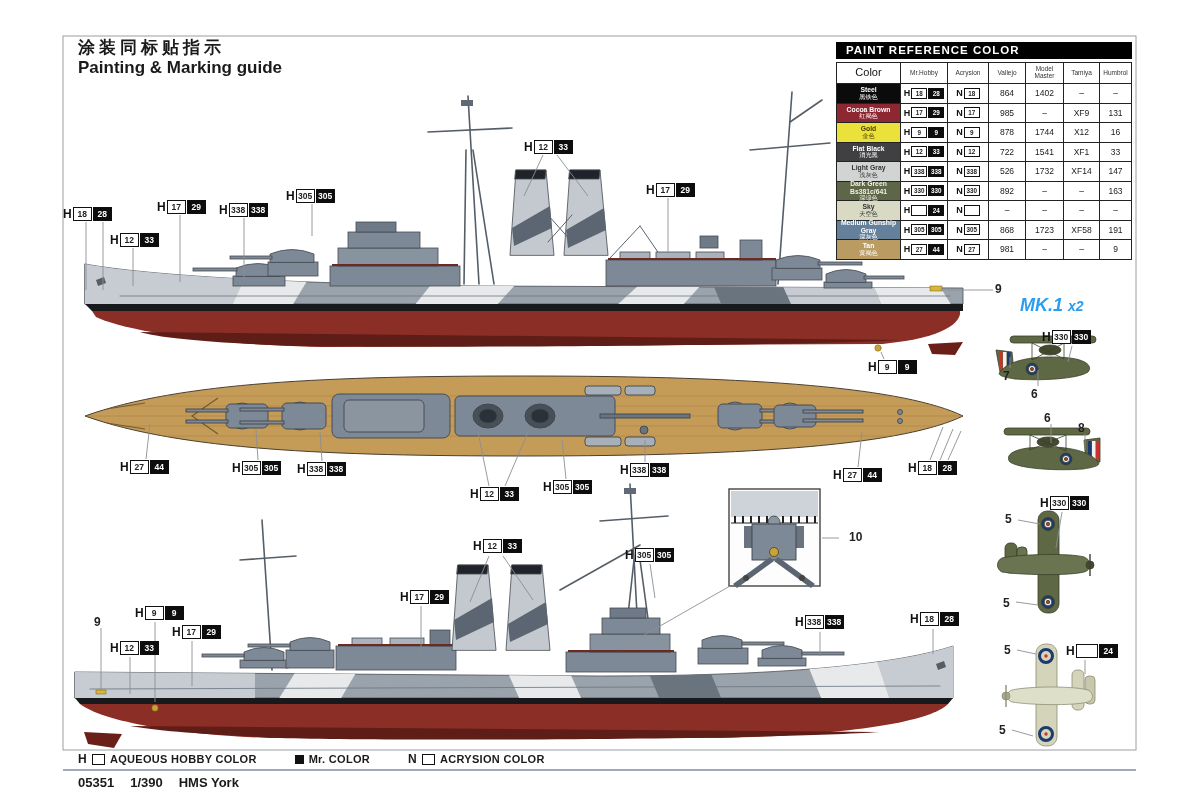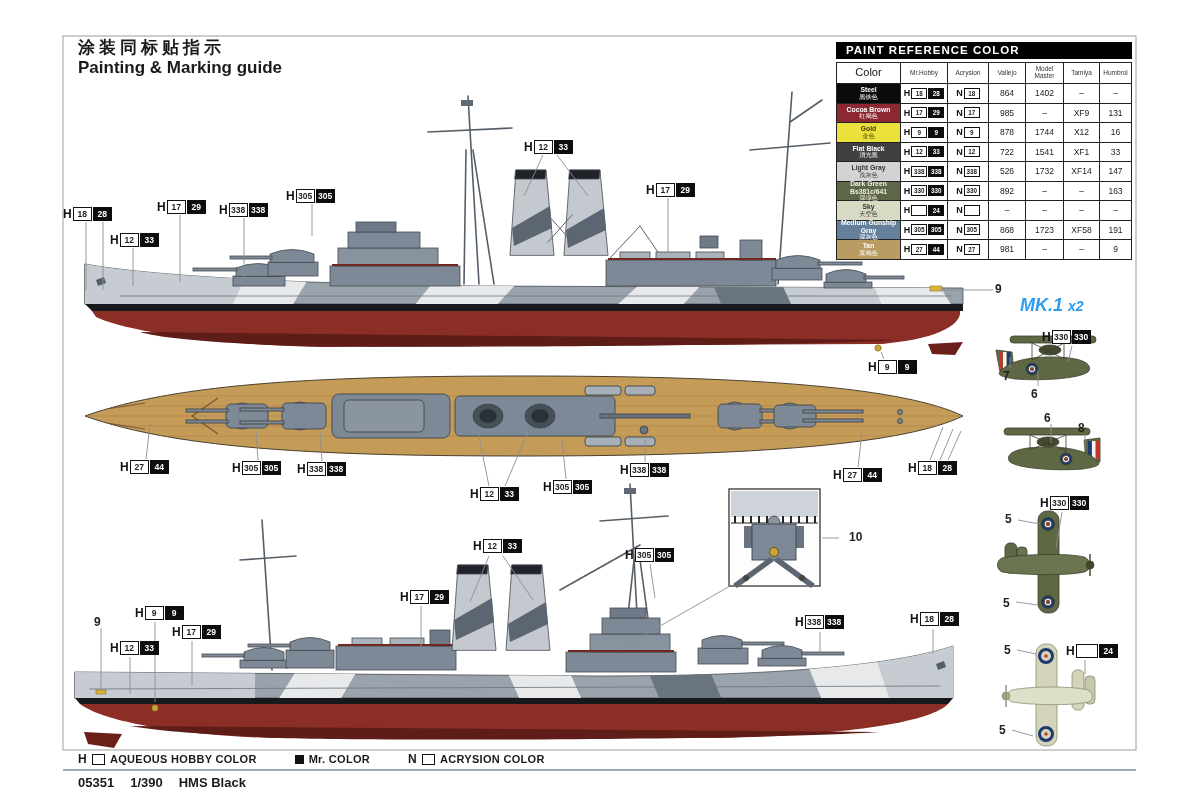--- a/index.html
+++ b/index.html
@@ -818,15 +818,15 @@
       <span class="item">
         <span class="lsym">N</span>
         <span class="lbox"></span>
         <span>ACRYSION COLOR</span>
       </span>
     </div>
 
   <div class="footer">
     <span>05351</span>
     <span>1/390</span>
-    <span>HMS Black</span>
+    <span>HMS York</span>
   </div>
 </div>
 
 </body></html>

